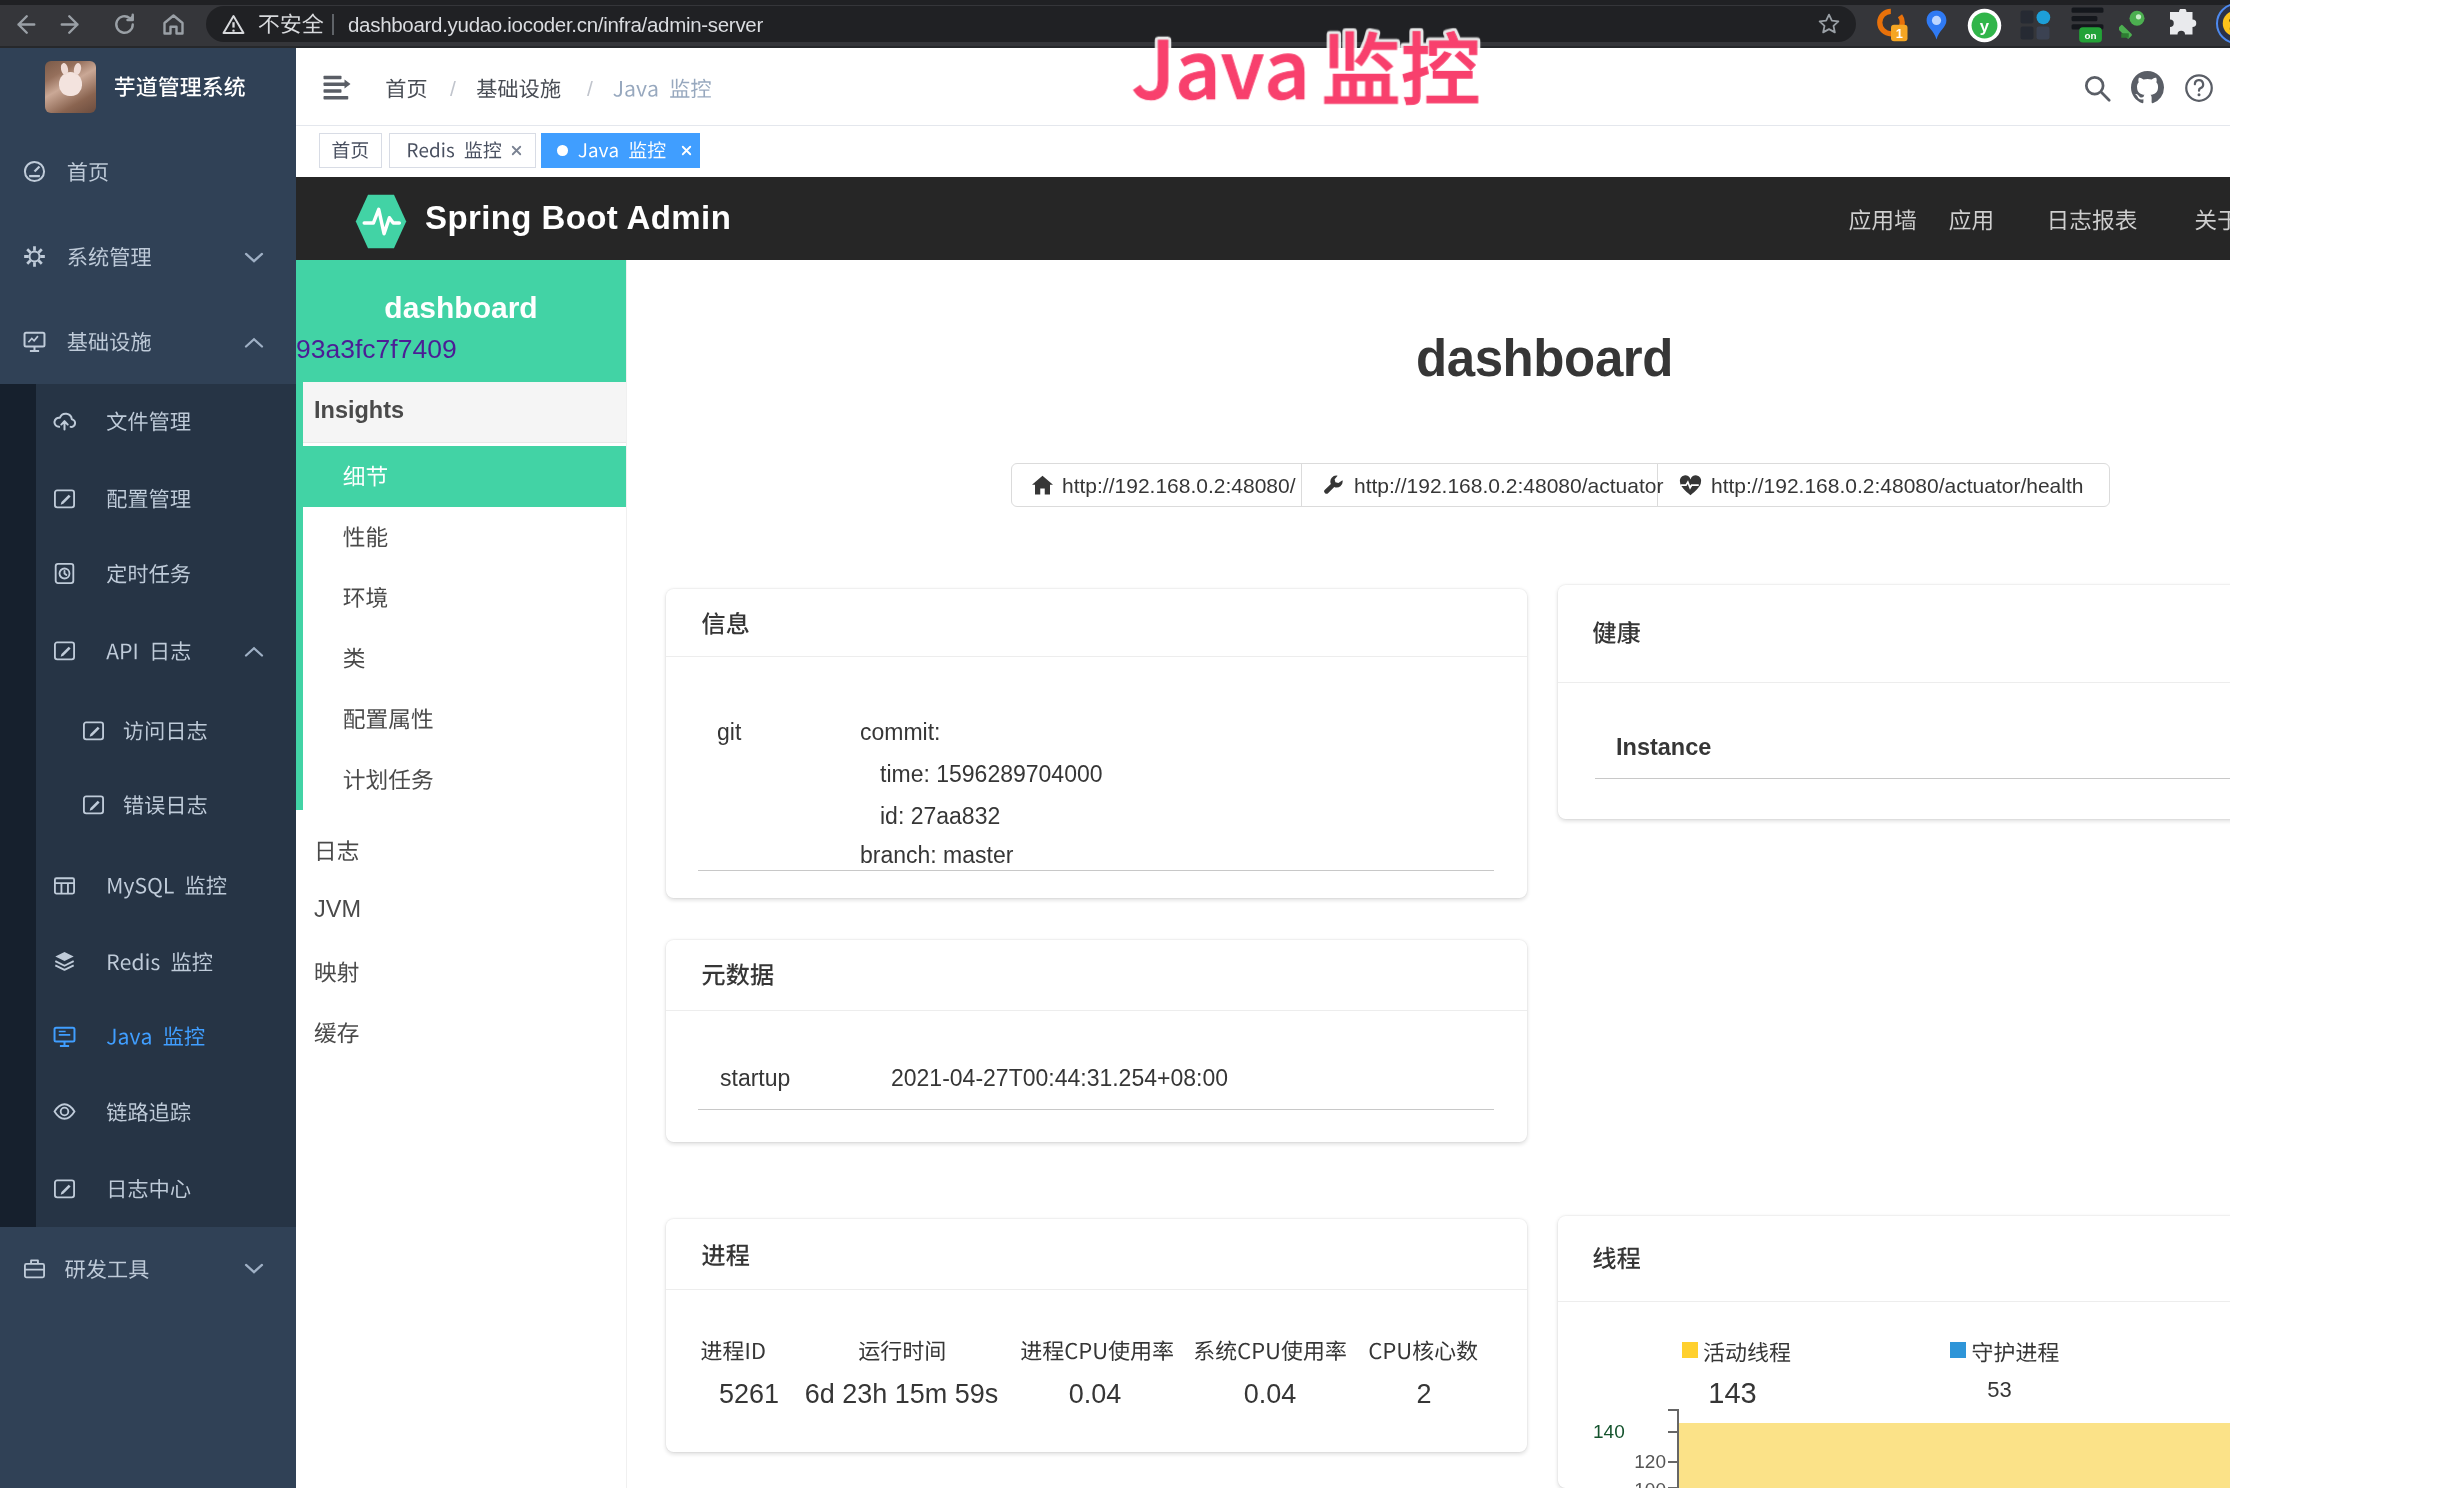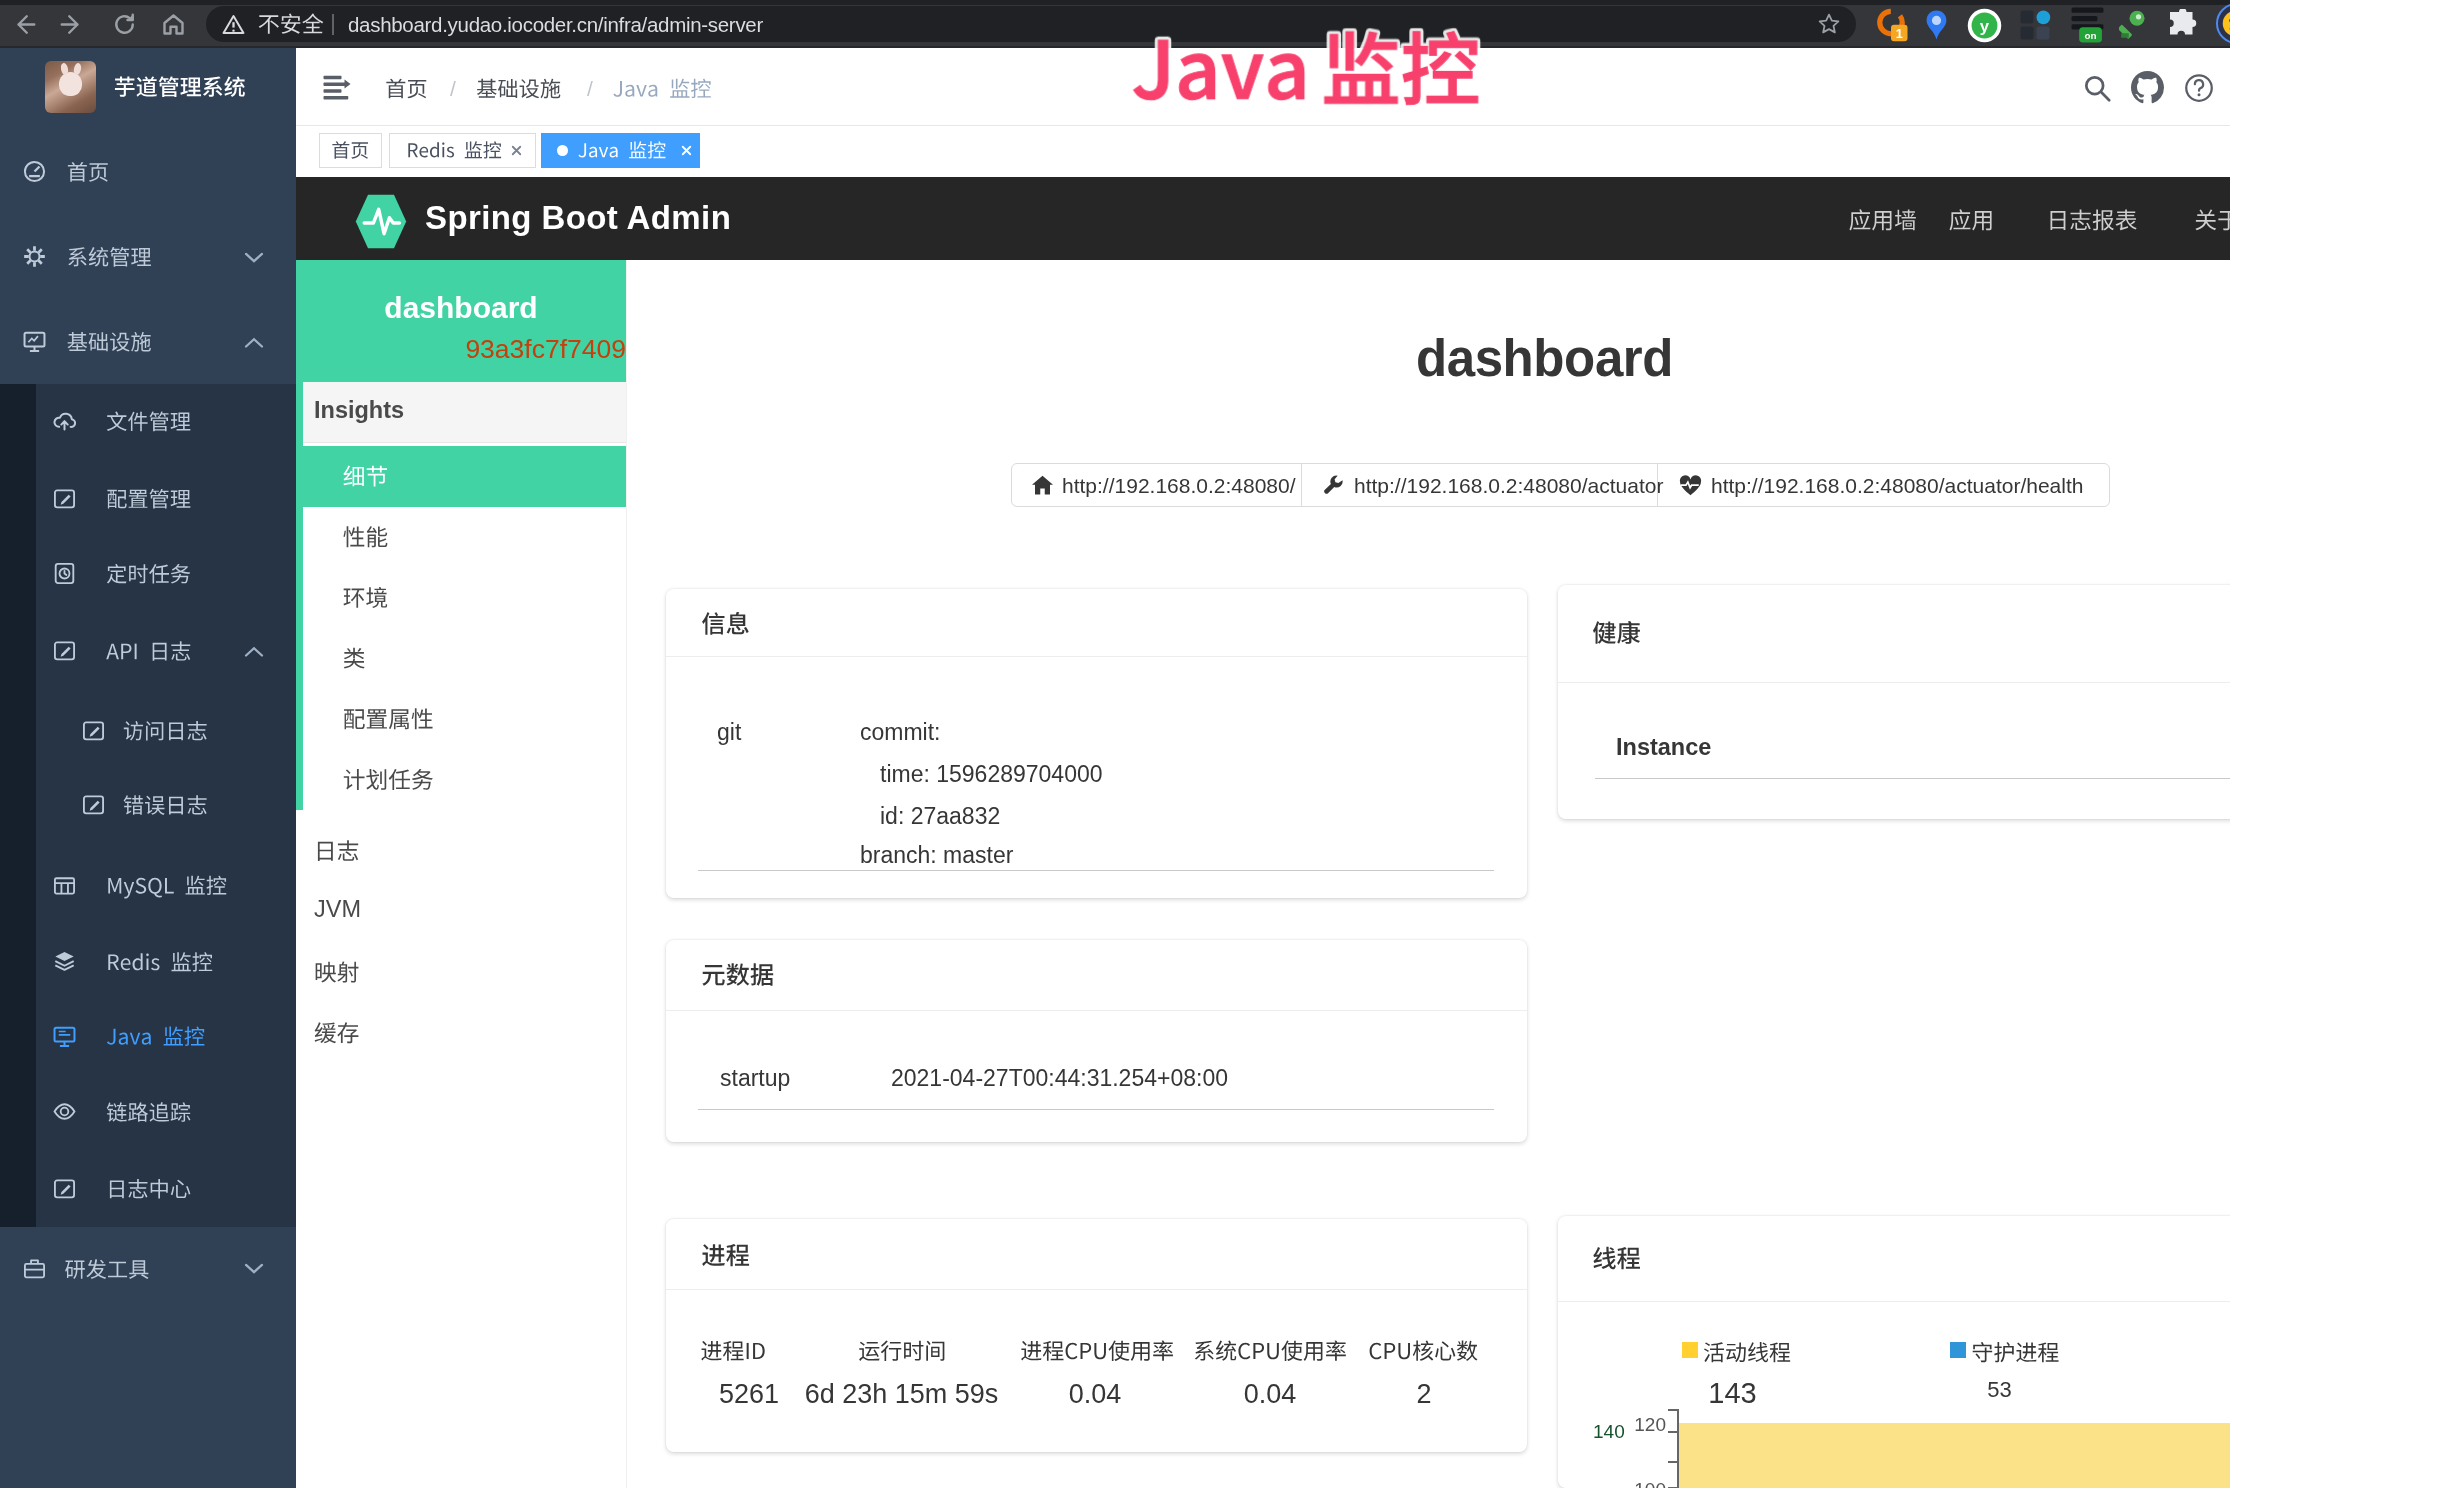--- a/index.html
+++ b/index.html
@@ -159,21 +159,21 @@
     </svg>
 <div class="t" style="left:425px;top:199px;font-size:33px;font-weight:700;color:#fff;letter-spacing:0.4px">Spring Boot Admin</div>
 <div class="t" style="left:2317px;top:206px;font-size:23.5px;color:#fff">zh-CN</div>
 <svg class="a" style="left:2387px;top:214px" width="21" height="13.7" viewBox="0 0 28 18" fill="none" stroke="#42d3a5" stroke-width="3.6" stroke-linecap="round" stroke-linejoin="round">
       <path d="M3 3 L14 14 L25 3"></path>
     </svg>
 
 <div class="a" style="left:296px;top:260px;width:330px;height:1229px;background:#fff;box-shadow:0.8px 0 0 #ededed"></div>
 <div class="a" style="left:296px;top:260px;width:330px;height:122px;background:#42d3a5"></div>
 <div class="t" style="left:296px;top:291px;width:330px;text-align:center;font-size:30px;font-weight:700;color:#fff">dashboard</div>
-<div class="t" style="left:296px;top:334px;width:330px;text-align:right;font-size:26.5px;color:#c2410c">93a3fc7f7409</div>
+<div class="t" style="left:296px;top:334px;width:330px;text-align:left;font-size:26.5px;color:#4c1d95">93a3fc7f7409</div>
 <div class="a" style="left:296px;top:382px;width:330px;height:61px;background:#f5f5f5;border-bottom:0.8px solid #e8e8e8"></div>
 <div class="t" style="left:314px;top:397px;font-size:23.5px;font-weight:700;color:#4a4a4a">Insights</div>
 <div class="a" style="left:296px;top:382px;width:6.8px;height:428px;background:#42d3a5"></div>
 <div class="a" style="left:303px;top:446px;width:323px;height:61px;background:#42d3a5"></div>
 <div class="t" style="left:314px;top:896px;font-size:23.5px;color:#4a4a4a">JVM</div>
 
 <div class="t" style="left:626px;top:329px;width:1837px;text-align:center;font-size:51px;font-weight:600;color:#363636;letter-spacing:-0.4px">dashboard</div>
 
 <div class="a" style="left:1011px;top:463px;width:291px;height:44px;border:1.5px solid #dbdbdb;border-radius:6px 0 0 6px;background:#fff"></div>
 <div class="a" style="left:1301px;top:463px;width:358px;height:44px;border:1.5px solid #dbdbdb;background:#fff"></div>
@@ -227,21 +227,21 @@
 <div class="t" style="left:1329px;top:1379px;width:190px;text-align:center;font-size:27px;color:#363636">2</div>
 
 <div class="card" style="left:1558px;top:1216px;width:869px;height:272px"></div>
 <div class="a" style="left:1558px;top:1216px;width:869px;height:86px;border-bottom:1.5px solid #ededed"></div>
 <div class="a" style="left:1682px;top:1342px;width:16px;height:16px;background:#ffd02e"></div>
 <div class="a" style="left:1950px;top:1342px;width:16px;height:16px;background:#2e95d8"></div>
 <div class="t" style="left:1649px;top:1377px;width:167px;text-align:center;font-size:29px;color:#363636">143</div>
 <div class="t" style="left:1916px;top:1377px;width:167px;text-align:center;font-size:22px;color:#363636">53</div>
 <div class="t" style="left:2215px;top:1377px;width:167px;text-align:center;font-size:29px;color:#363636">147</div>
 <div class="t" style="left:1593px;top:1421px;width:73px;font-size:19px;color:#14532d">140</div>
-<div class="t" style="left:1593px;top:1414px;width:73px;text-align:right;font-size:19px;color:#555">120</div>
+<div class="t" style="left:1593px;top:1451px;width:73px;text-align:right;font-size:19px;color:#555">120</div>
 <div class="t" style="left:1593px;top:1479px;width:73px;text-align:right;font-size:19px;color:#555">100</div>
 <div class="a" style="left:1677px;top:1409px;width:1.5px;height:80px;background:#666"></div>
 <div class="a" style="left:1668px;top:1409px;width:9px;height:1.5px;background:#666"></div>
 <div class="a" style="left:1668px;top:1431px;width:9px;height:1.5px;background:#666"></div>
 <div class="a" style="left:1668px;top:1461px;width:9px;height:1.5px;background:#666"></div>
 <div class="a" style="left:1668px;top:1487px;width:9px;height:1.5px;background:#666"></div>
 <div class="a" style="left:1679px;top:1423px;width:698px;height:65px;background:#fbe288"></div>
 
 <svg class="a" style="left:23px;top:160px" width="23" height="23" viewBox="0 0 30 30" fill="none" stroke="#bfcbd9" stroke-width="2.6">
       <circle cx="15" cy="15" r="12.5"></circle>

